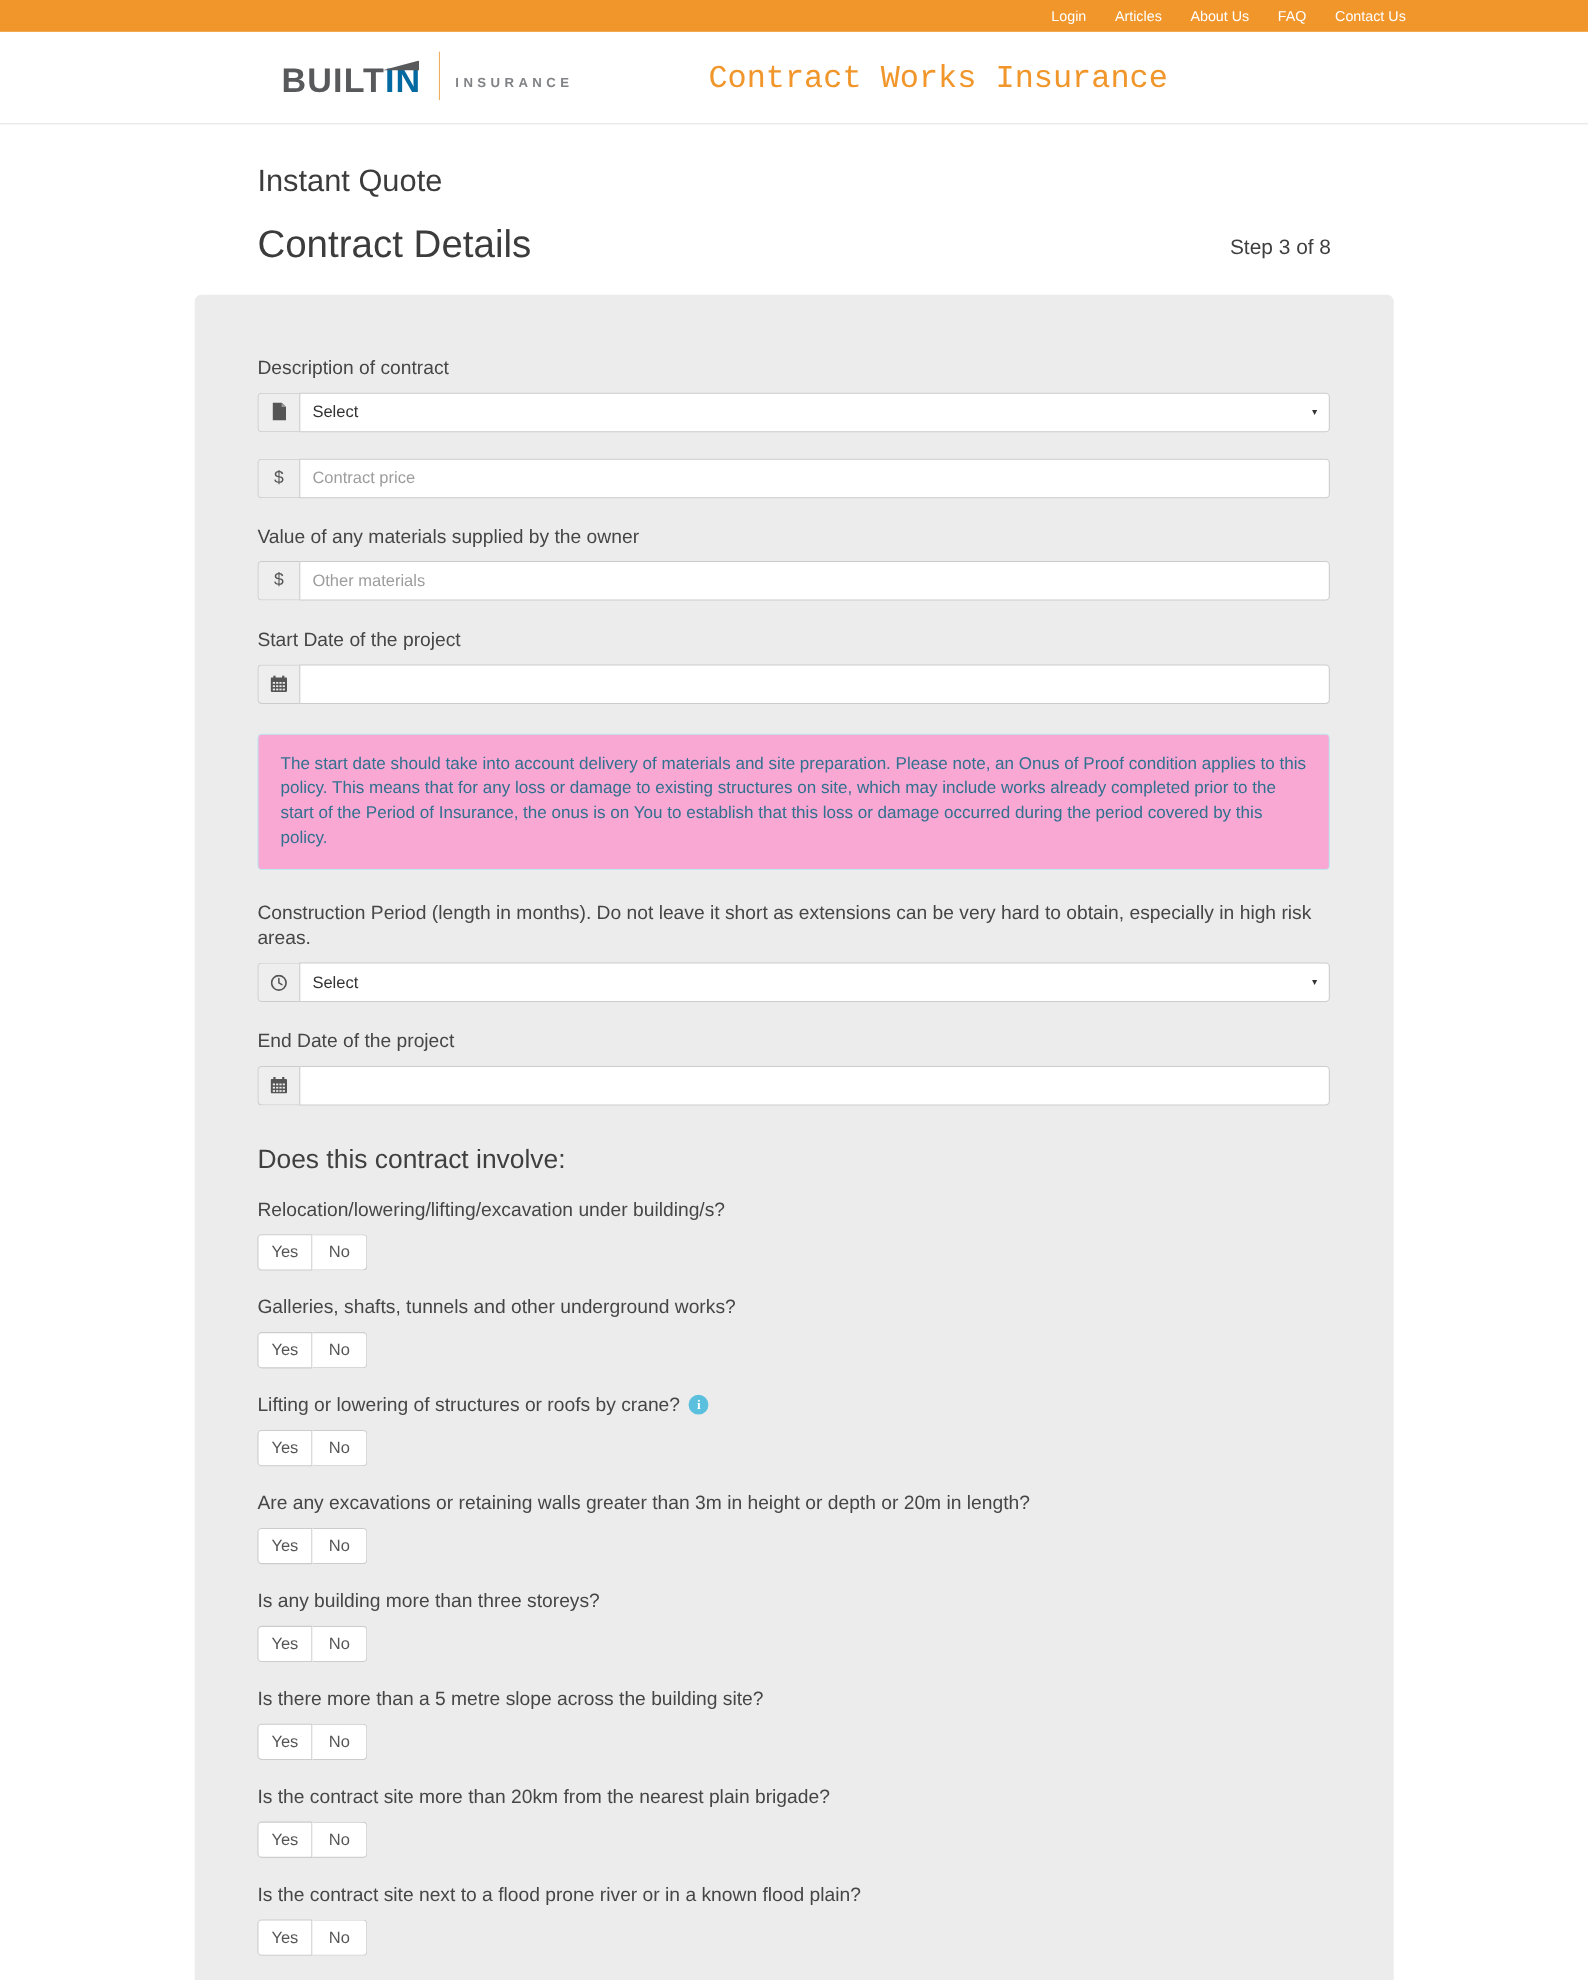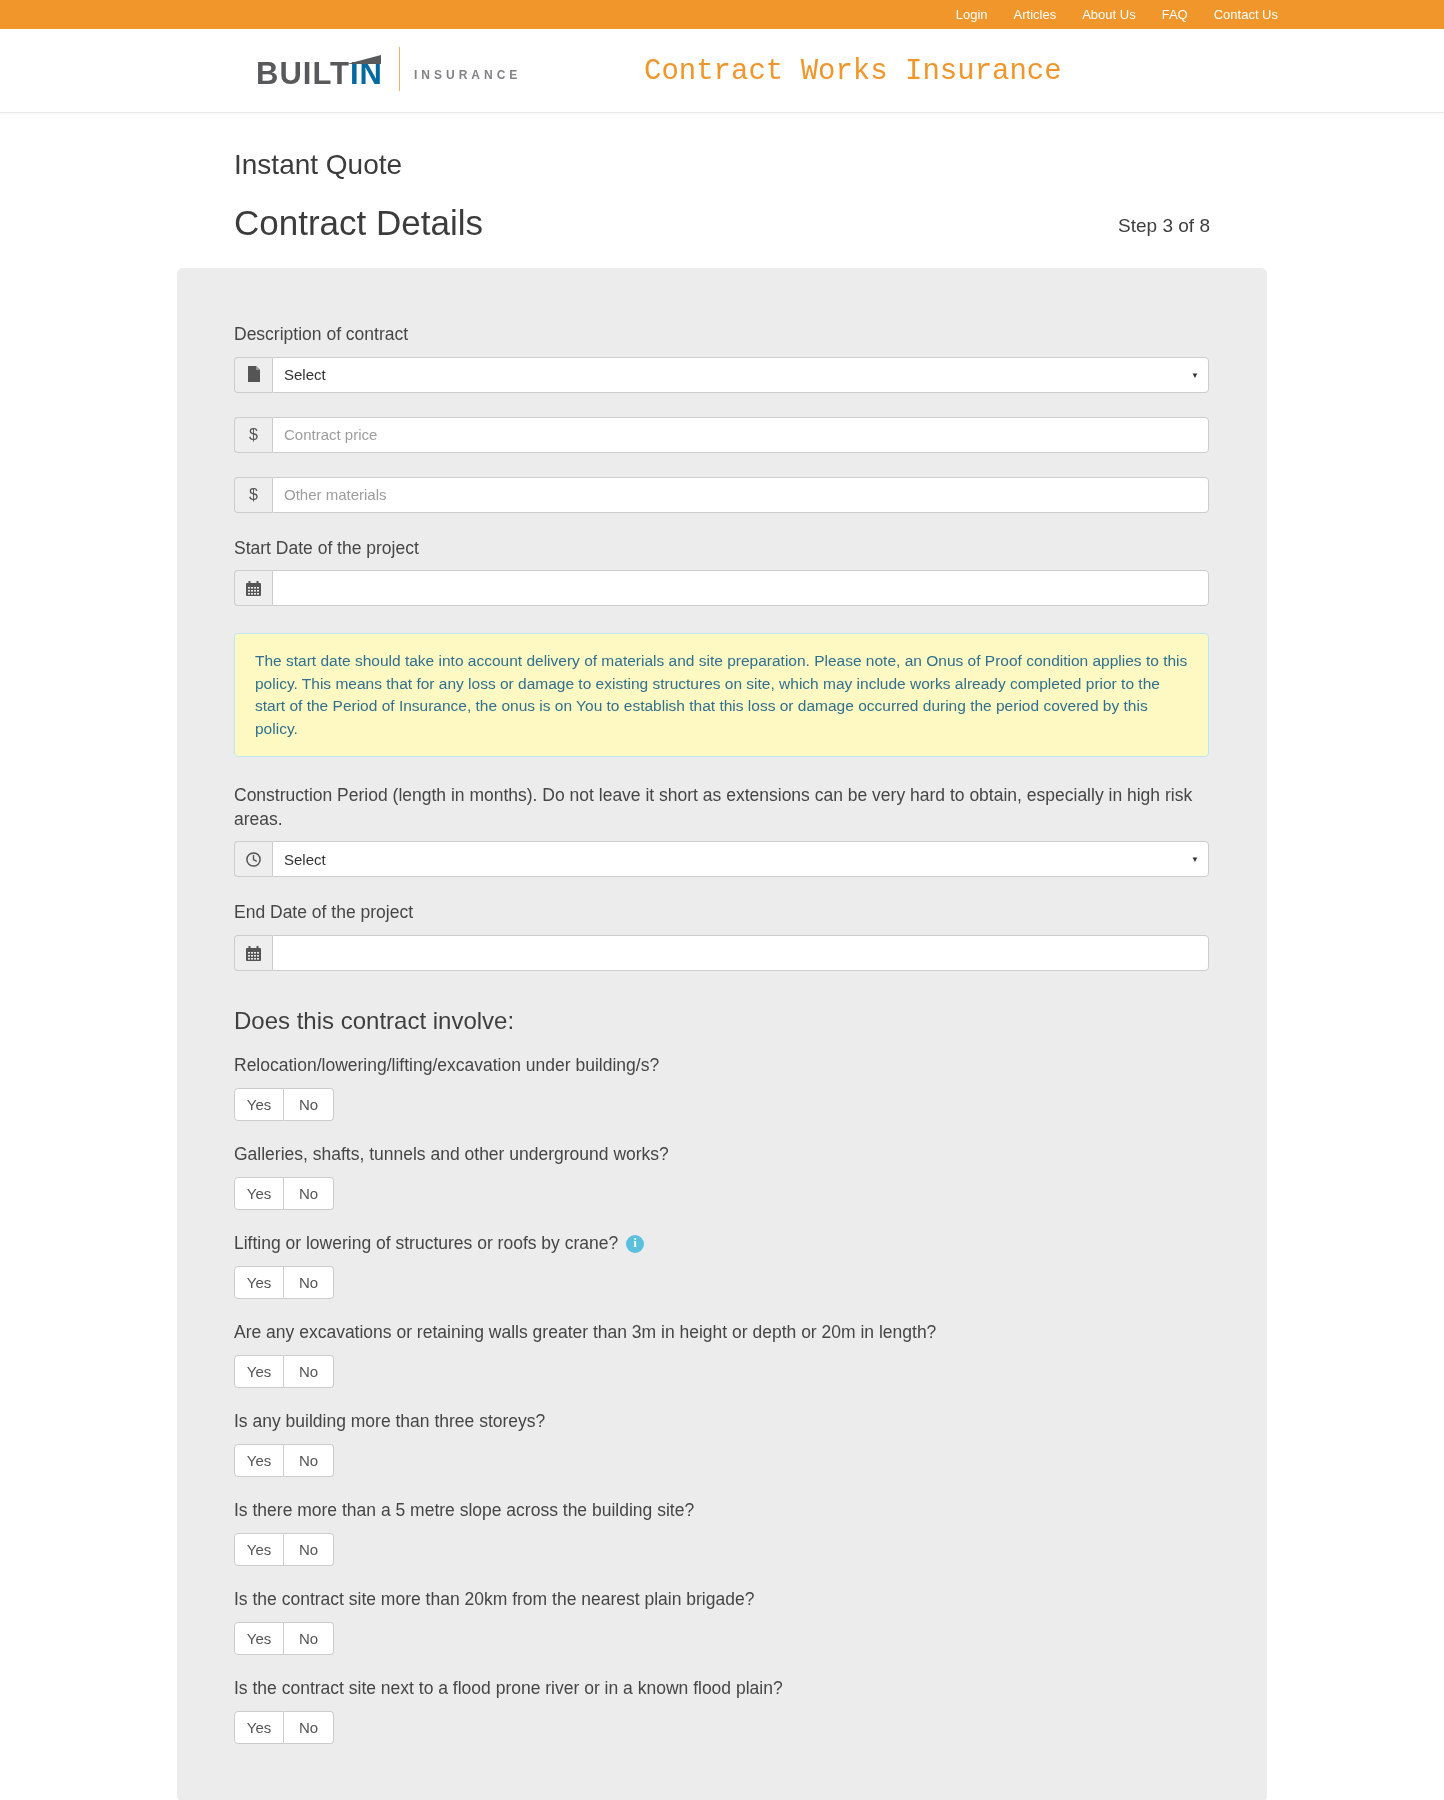--- a/index.html
+++ b/index.html
@@ -88,21 +88,21 @@
     font-family: "Liberation Sans", "DejaVu Sans", sans-serif;
   }
   .input-box input::placeholder { color: #9d9d9d; opacity: 1; }
   .select-caret {
     position: absolute; right: 9px; top: 50%; transform: translateY(-50%);
     font-size: 8px; color: #333;
   }
 
   
   .alert-info {
-    background: #fef9c3; border: 1px solid #bce8f1; border-radius: 4px;
+    background: #f9a8d4; border: 1px solid #bce8f1; border-radius: 4px;
     color: #31708f; font-size: 15.5px; line-height: 1.45;
     padding: 16px 20px; margin: 27px 0;
   }
 
   .section-heading { font-size: 24px; color: #3f3f3f; font-weight: 400; margin: 36px 0 20px 0; }
 
   
   .question { margin-bottom: 23px; }
   .q-label { font-size: 17.5px; color: #464646; margin-bottom: 12px; display: flex; align-items: center; }
   .info-icon {
@@ -172,20 +172,21 @@
     <div class="form-group">
       <div class="input-group">
         <div class="input-addon">$</div>
         <div class="input-box">
           <input type="text" placeholder="Contract price" style="">
         </div>
       </div>
     </div>
 
     <div class="form-group">
+      <div class="form-label">Value of any materials supplied by the owner</div>
       <div class="input-group">
         <div class="input-addon">$</div>
         <div class="input-box">
           <input type="text" placeholder="Other materials" style="">
         </div>
       </div>
     </div>
 
     <div class="form-group">
       <div class="form-label">Start Date of the project</div>

